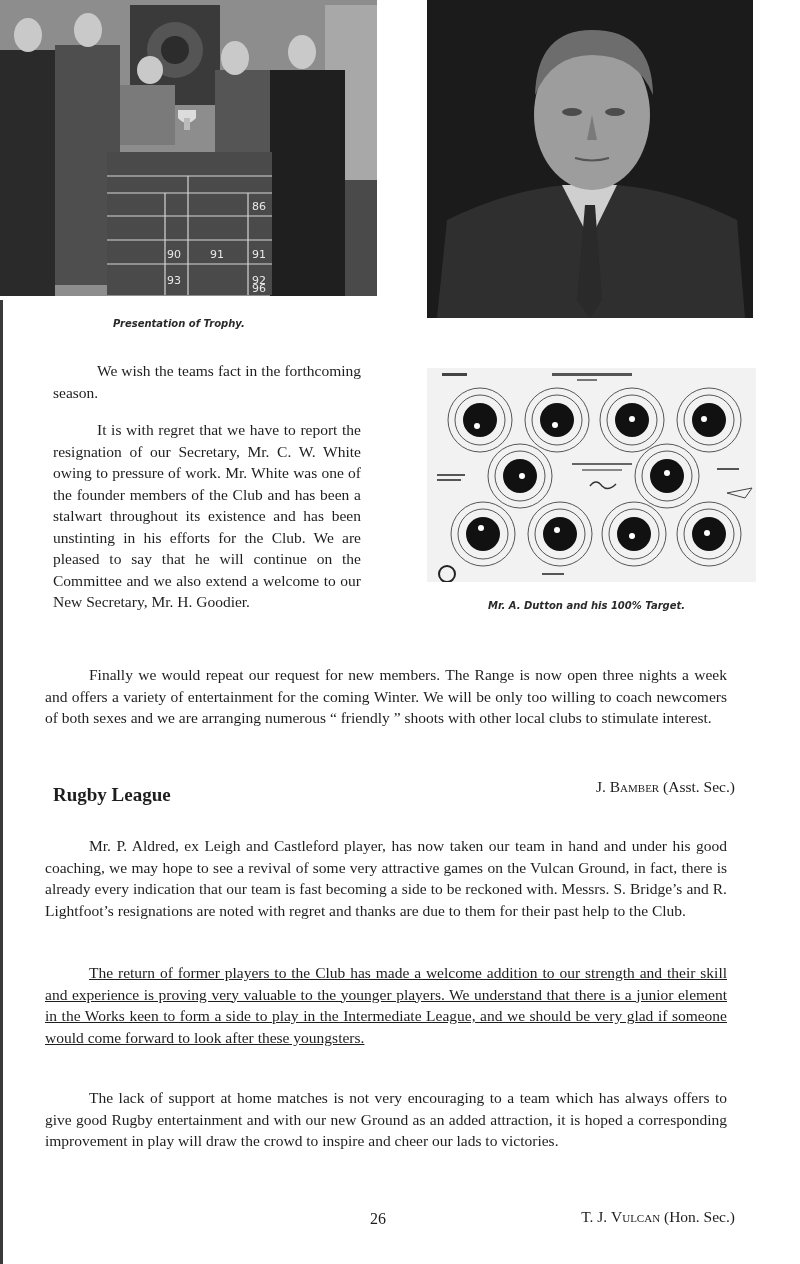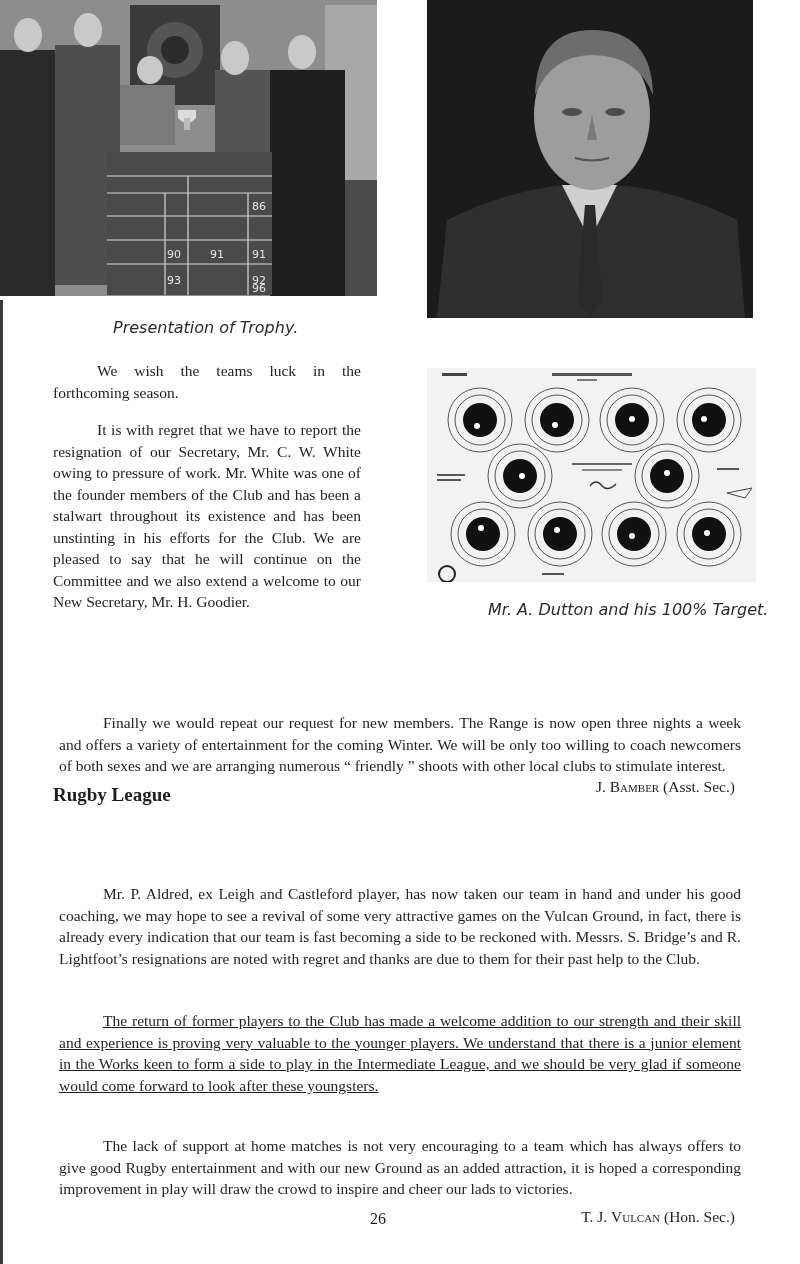--- a/index.html
+++ b/index.html
@@ -9,34 +9,33 @@
     font-family: "Liberation Serif", "DejaVu Serif", serif;
   }
   .edge-line { position: absolute; left: 0; top: 300px; width: 3px; height: 964px; background: #3a3a3a; }
   
   .photo { position: absolute; overflow: hidden; }
   .photo-trophy { left: 0; top: 0; width: 377px; height: 296px; background: linear-gradient(180deg,#6e6e6e 0%,#8a8a8a 40%,#5a5a5a 100%); }
   .photo-portrait { left: 427px; top: 0; width: 326px; height: 318px; background: radial-gradient(ellipse at 55% 35%, #2e2e2e 0%, #1a1a1a 70%, #141414 100%); }
   .photo-target { left: 427px; top: 368px; width: 329px; height: 214px; background: #f1f1f1; }
   .caption {
     position: absolute; font-family: "DejaVu Sans", sans-serif; font-style: italic;
-    font-size: 16px; color: #2a2a2a; white-space: nowrap;
+    font-size: 10px; color: #2a2a2a; white-space: nowrap; font-weight: bold;
   }
   .cap-trophy { left: 113px; top: 318px; }
   .cap-target { left: 488px; top: 600px; text-align: right; }
   
   .col-text {
     position: absolute; left: 53px; width: 308px; font-size: 15.5px; line-height: 21.5px;
     text-align: justify;
   }
   .col-text p { margin: 0 0 16px 0; text-indent: 44px; }
   .full-text {
-    position: absolute; left: 59px; width: 682px; font-size: 15.5px; line-height: 21.6px;
+    position: absolute; left: 45px; width: 682px; font-size: 15.5px; line-height: 21.6px;
     text-align: justify;
-    margin-top: 48px;
   }
   .full-text p { margin: 0; text-indent: 44px; }
   .sig { position: absolute; right: 65px; font-size: 15.5px; white-space: nowrap; margin-top: 28px; }
   .sc { font-variant: small-caps; }
   .heading { position: absolute; left: 53px; top: 784px; font-size: 19px; font-weight: bold; }
   .page-num { position: absolute; left: 0; width: 756px; text-align: center; top: 1210px; font-size: 16px; }
   svg { display: block; }
 </style>
 </head>
 <body>
@@ -189,21 +188,21 @@
     <path d="M300 125 L325 120 L318 130 Z" fill="none" stroke="#444"></path>
     <circle cx="20" cy="206" r="8" fill="none" stroke="#222" stroke-width="2"></circle>
     <rect x="115" y="205" width="22" height="2" fill="#555"></rect>
   </svg>
 </div>
 <div class="caption cap-target">
   <span>Mr. A. Dutton and his </span><span>100%</span><span> Target.</span>
 </div>
 
 <div class="col-text" style="top:360px;">
-  <p>We wish the teams luck in the forthcoming season.</p>
+  <p>We wish the teams fact in the forthcoming season.</p>
   <p>It is with regret that we have to report the resignation of our Secretary, Mr. C. W. White owing to pressure of work. Mr. White was one of the founder members of the Club and has been a stalwart throughout its existence and has been unstinting in his efforts for the Club. We are pleased to say that he will continue on the Committee and we also extend a welcome to our New Secretary, Mr. H. Goodier.</p>
 </div>
 
 <div class="full-text" style="top:664px;">
   <p>Finally we would repeat our request for new members. The Range is now open three nights a week and offers a variety of entertainment for the coming Winter. We will be only too willing to coach newcomers of both sexes and we are arranging numerous “ friendly ” shoots with other local clubs to stimulate interest.</p>
 </div>
 <div class="sig" style="top:750px;">
   <span>J. </span><span class="sc">Bamber</span><span> (Asst. Sec.)</span>
 </div>
 

